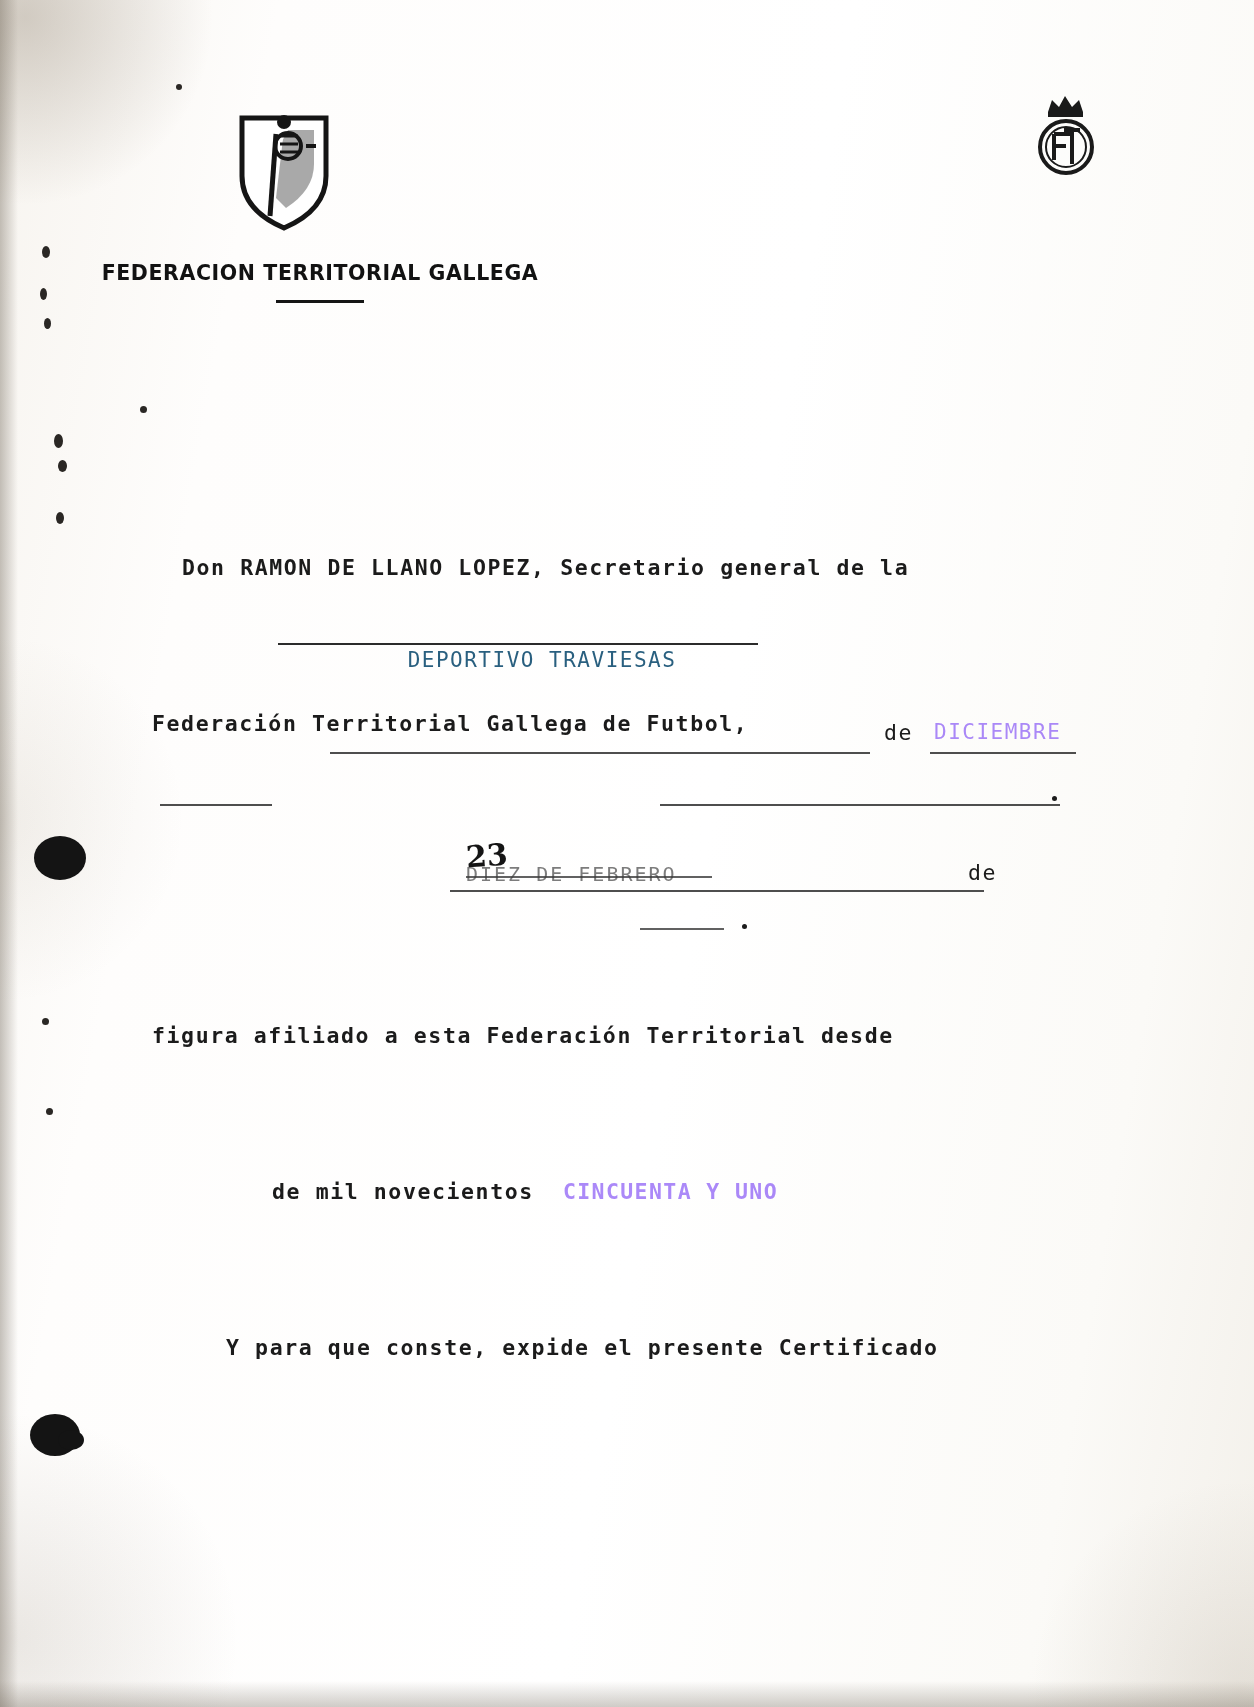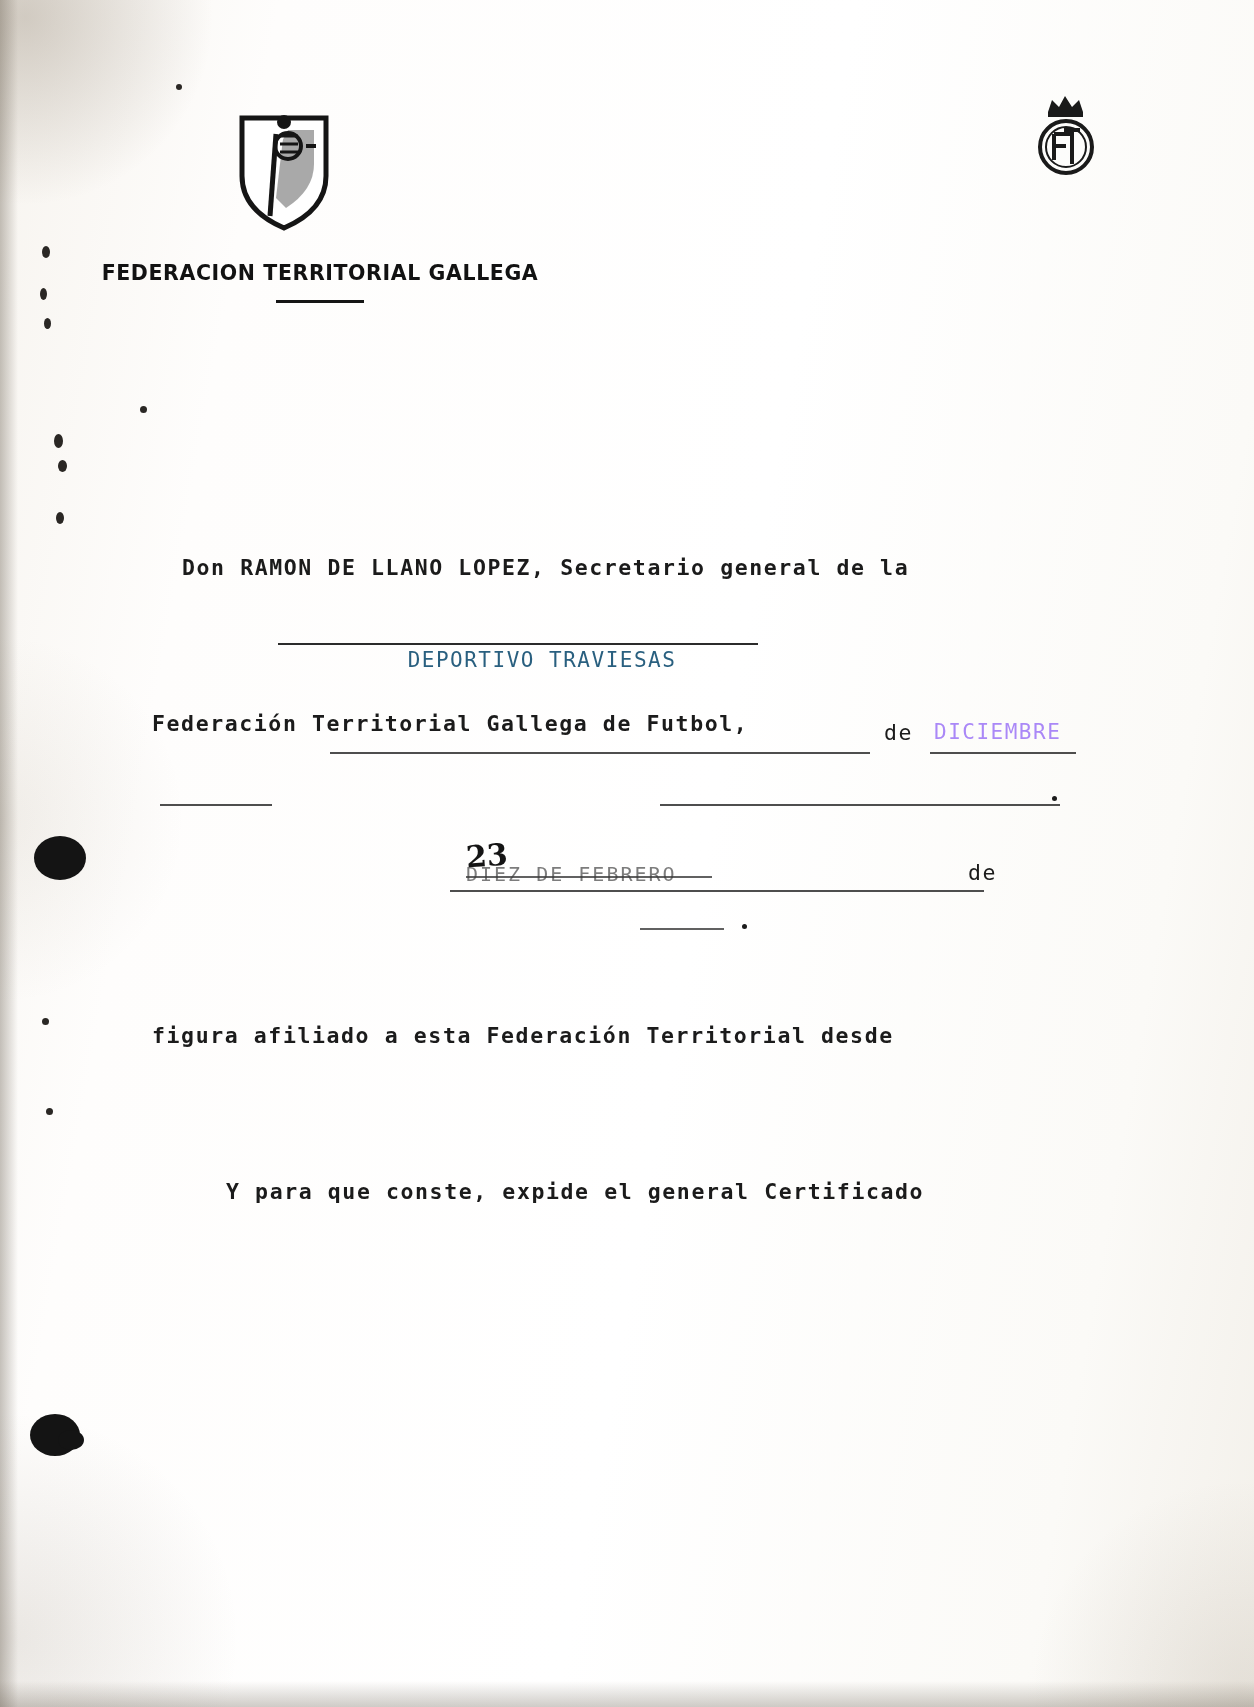--- a/index.html
+++ b/index.html
@@ -213,21 +213,22 @@
   <div class="letterhead">
     <div class="l1">FEDERACION TERRITORIAL GALLEGA</div>
     <div class="rule"></div>
   </div>
 
   <div class="body">
     <div class="ln ind-1">Don RAMON DE LLANO LOPEZ, Secretario general de la</div>
     <div class="ln">Federación Territorial Gallega de Futbol,</div>
     <div class="ln" style="height:52px;"></div>
     <div class="ln">figura afiliado a esta Federación Territorial desde</div>
-    <div class="ln ind-2">Y para que conste, expide el general Certificado</div>
+    <div class="ln"><span style="padding-left:120px;">de mil novecientos</span><span>  </span><span class="fill">CINCUENTA Y UNO</span></div>
+    <div class="ln ind-2">Y para que conste, expide el presente Certificado</div>
     
     
   </div>
 
   <div class="clubname">DEPORTIVO TRAVIESAS</div>
   <div class="rule-club"></div>
 
   <div class="u-line" style="left:330px; top:752px; width:540px;"></div>
   <div style="position:absolute; left:884px; top:720px; font-size:21.5px; letter-spacing:1.6px; color:#1b1b1b;">de</div>
   <div class="fill" style="position:absolute; left:934px; top:720px; font-size:21px; letter-spacing:1.5px;">DICIEMBRE</div>

